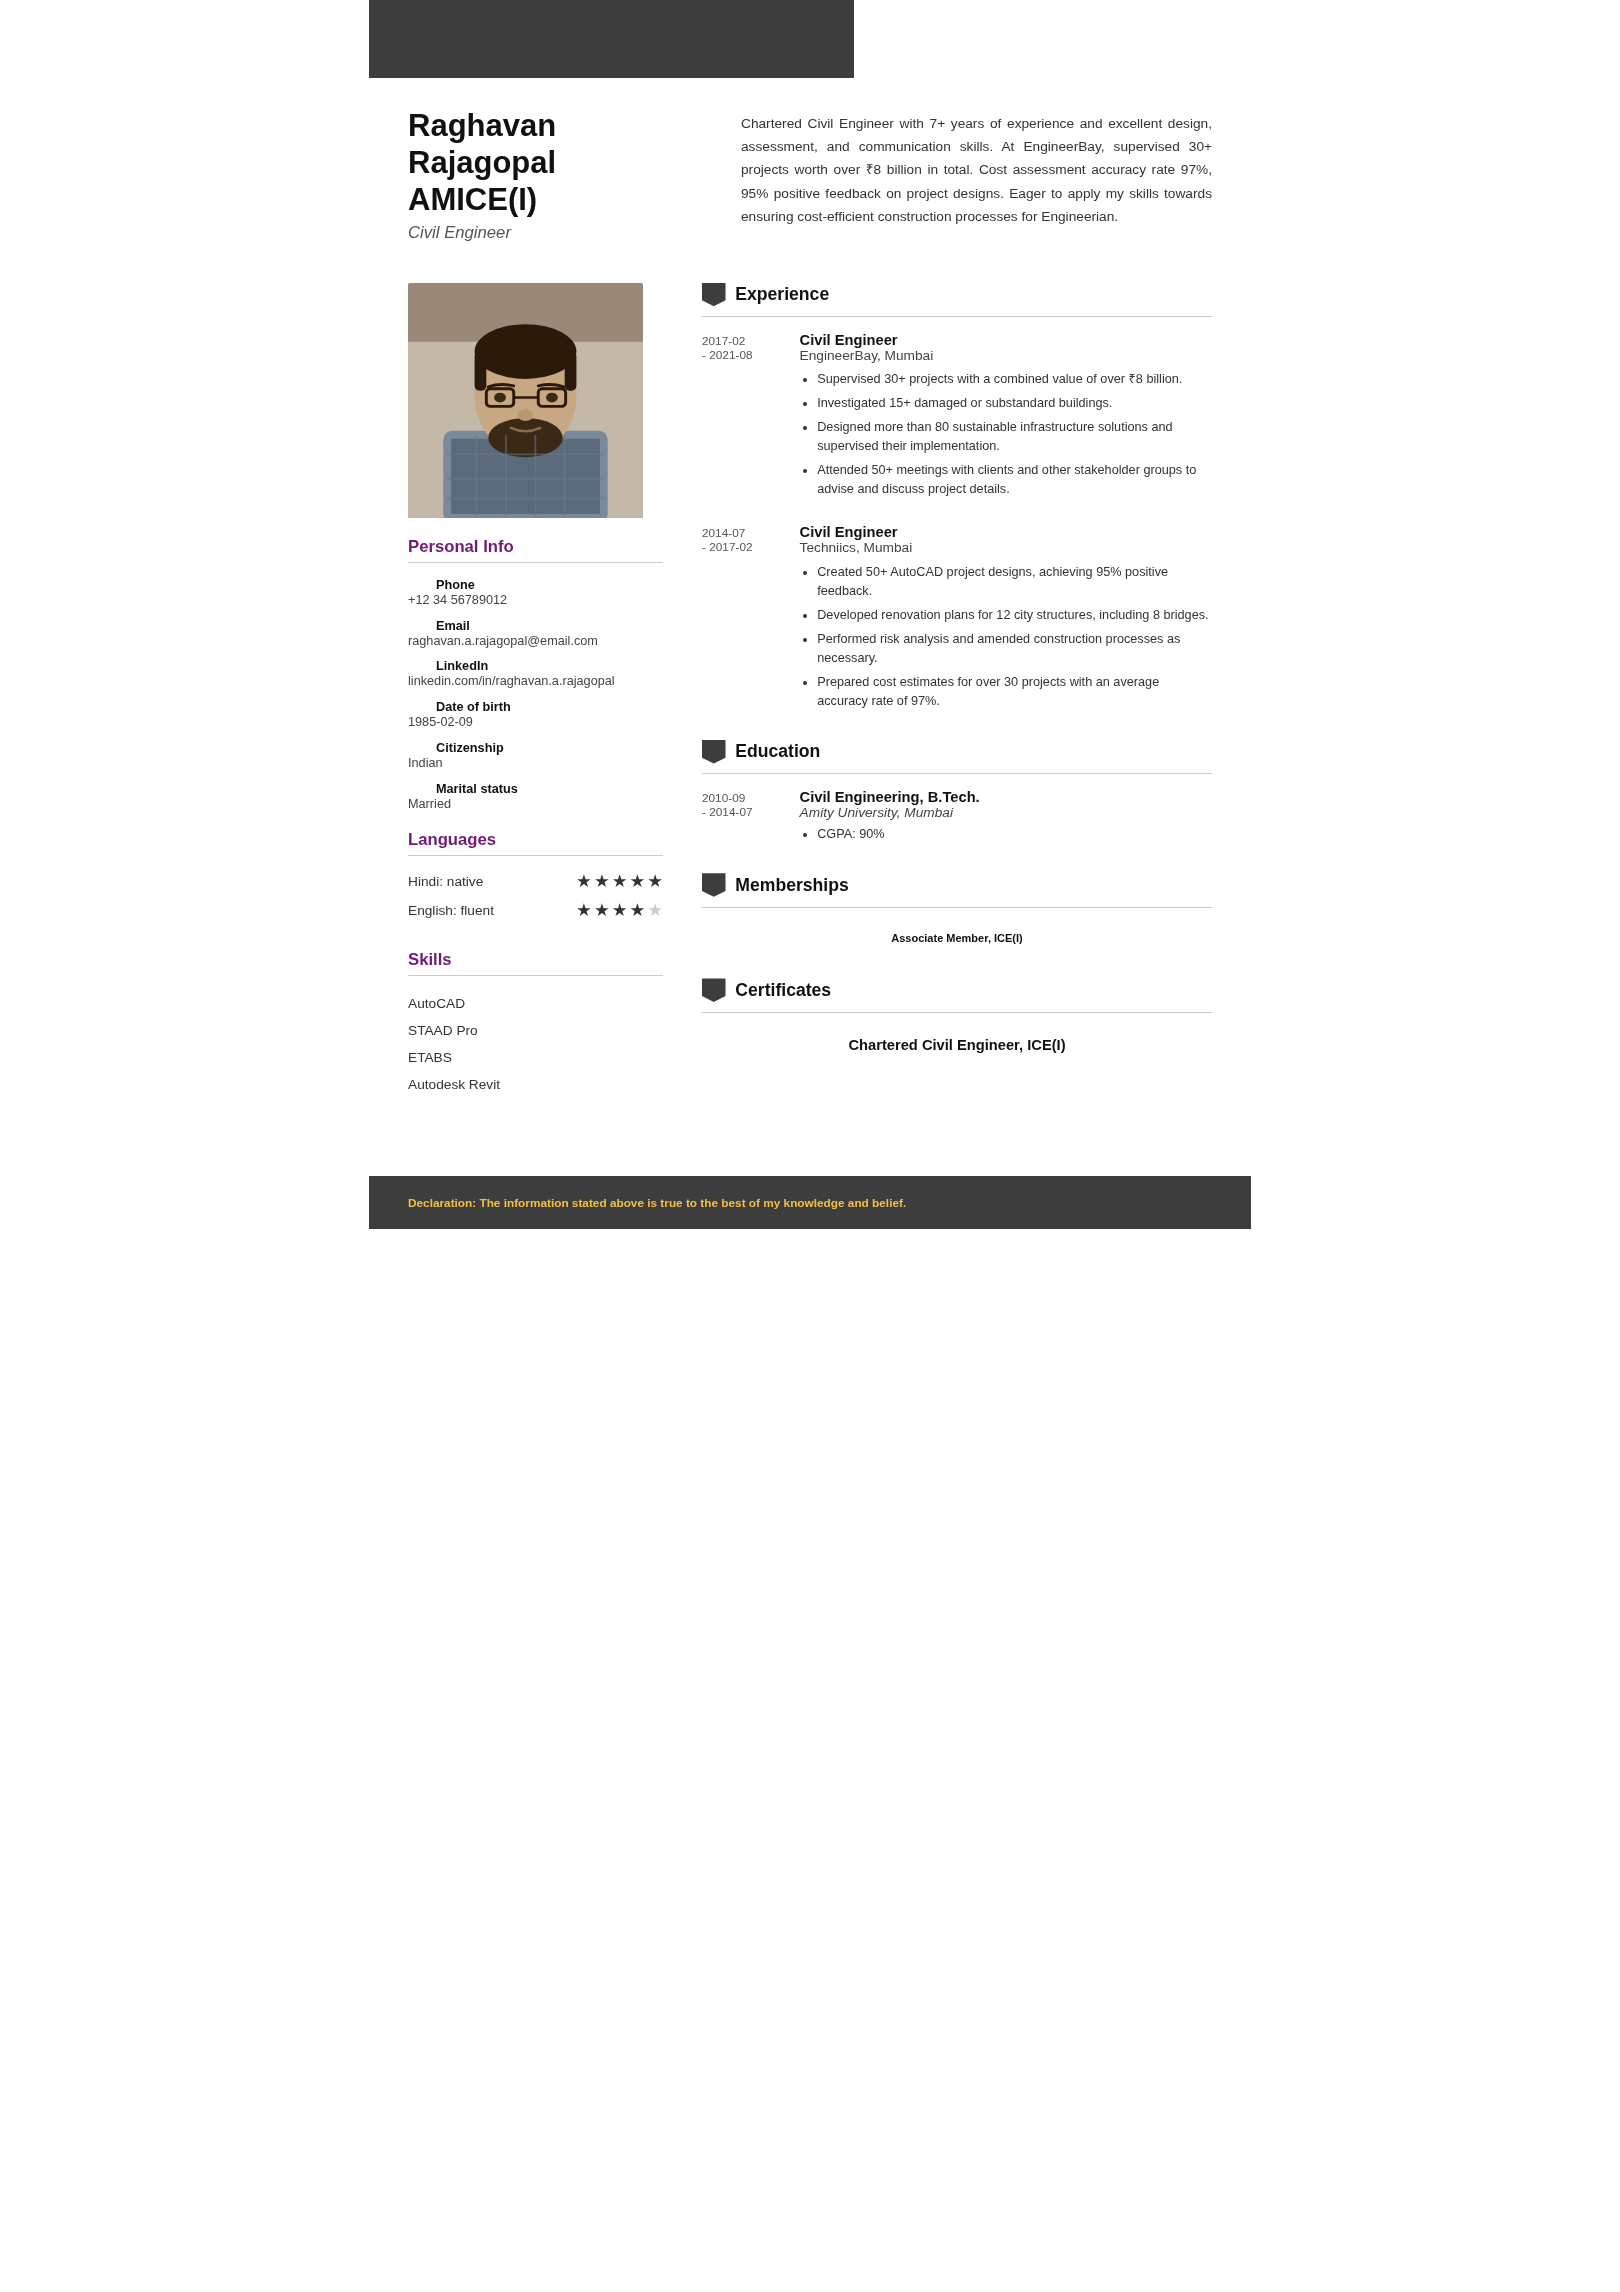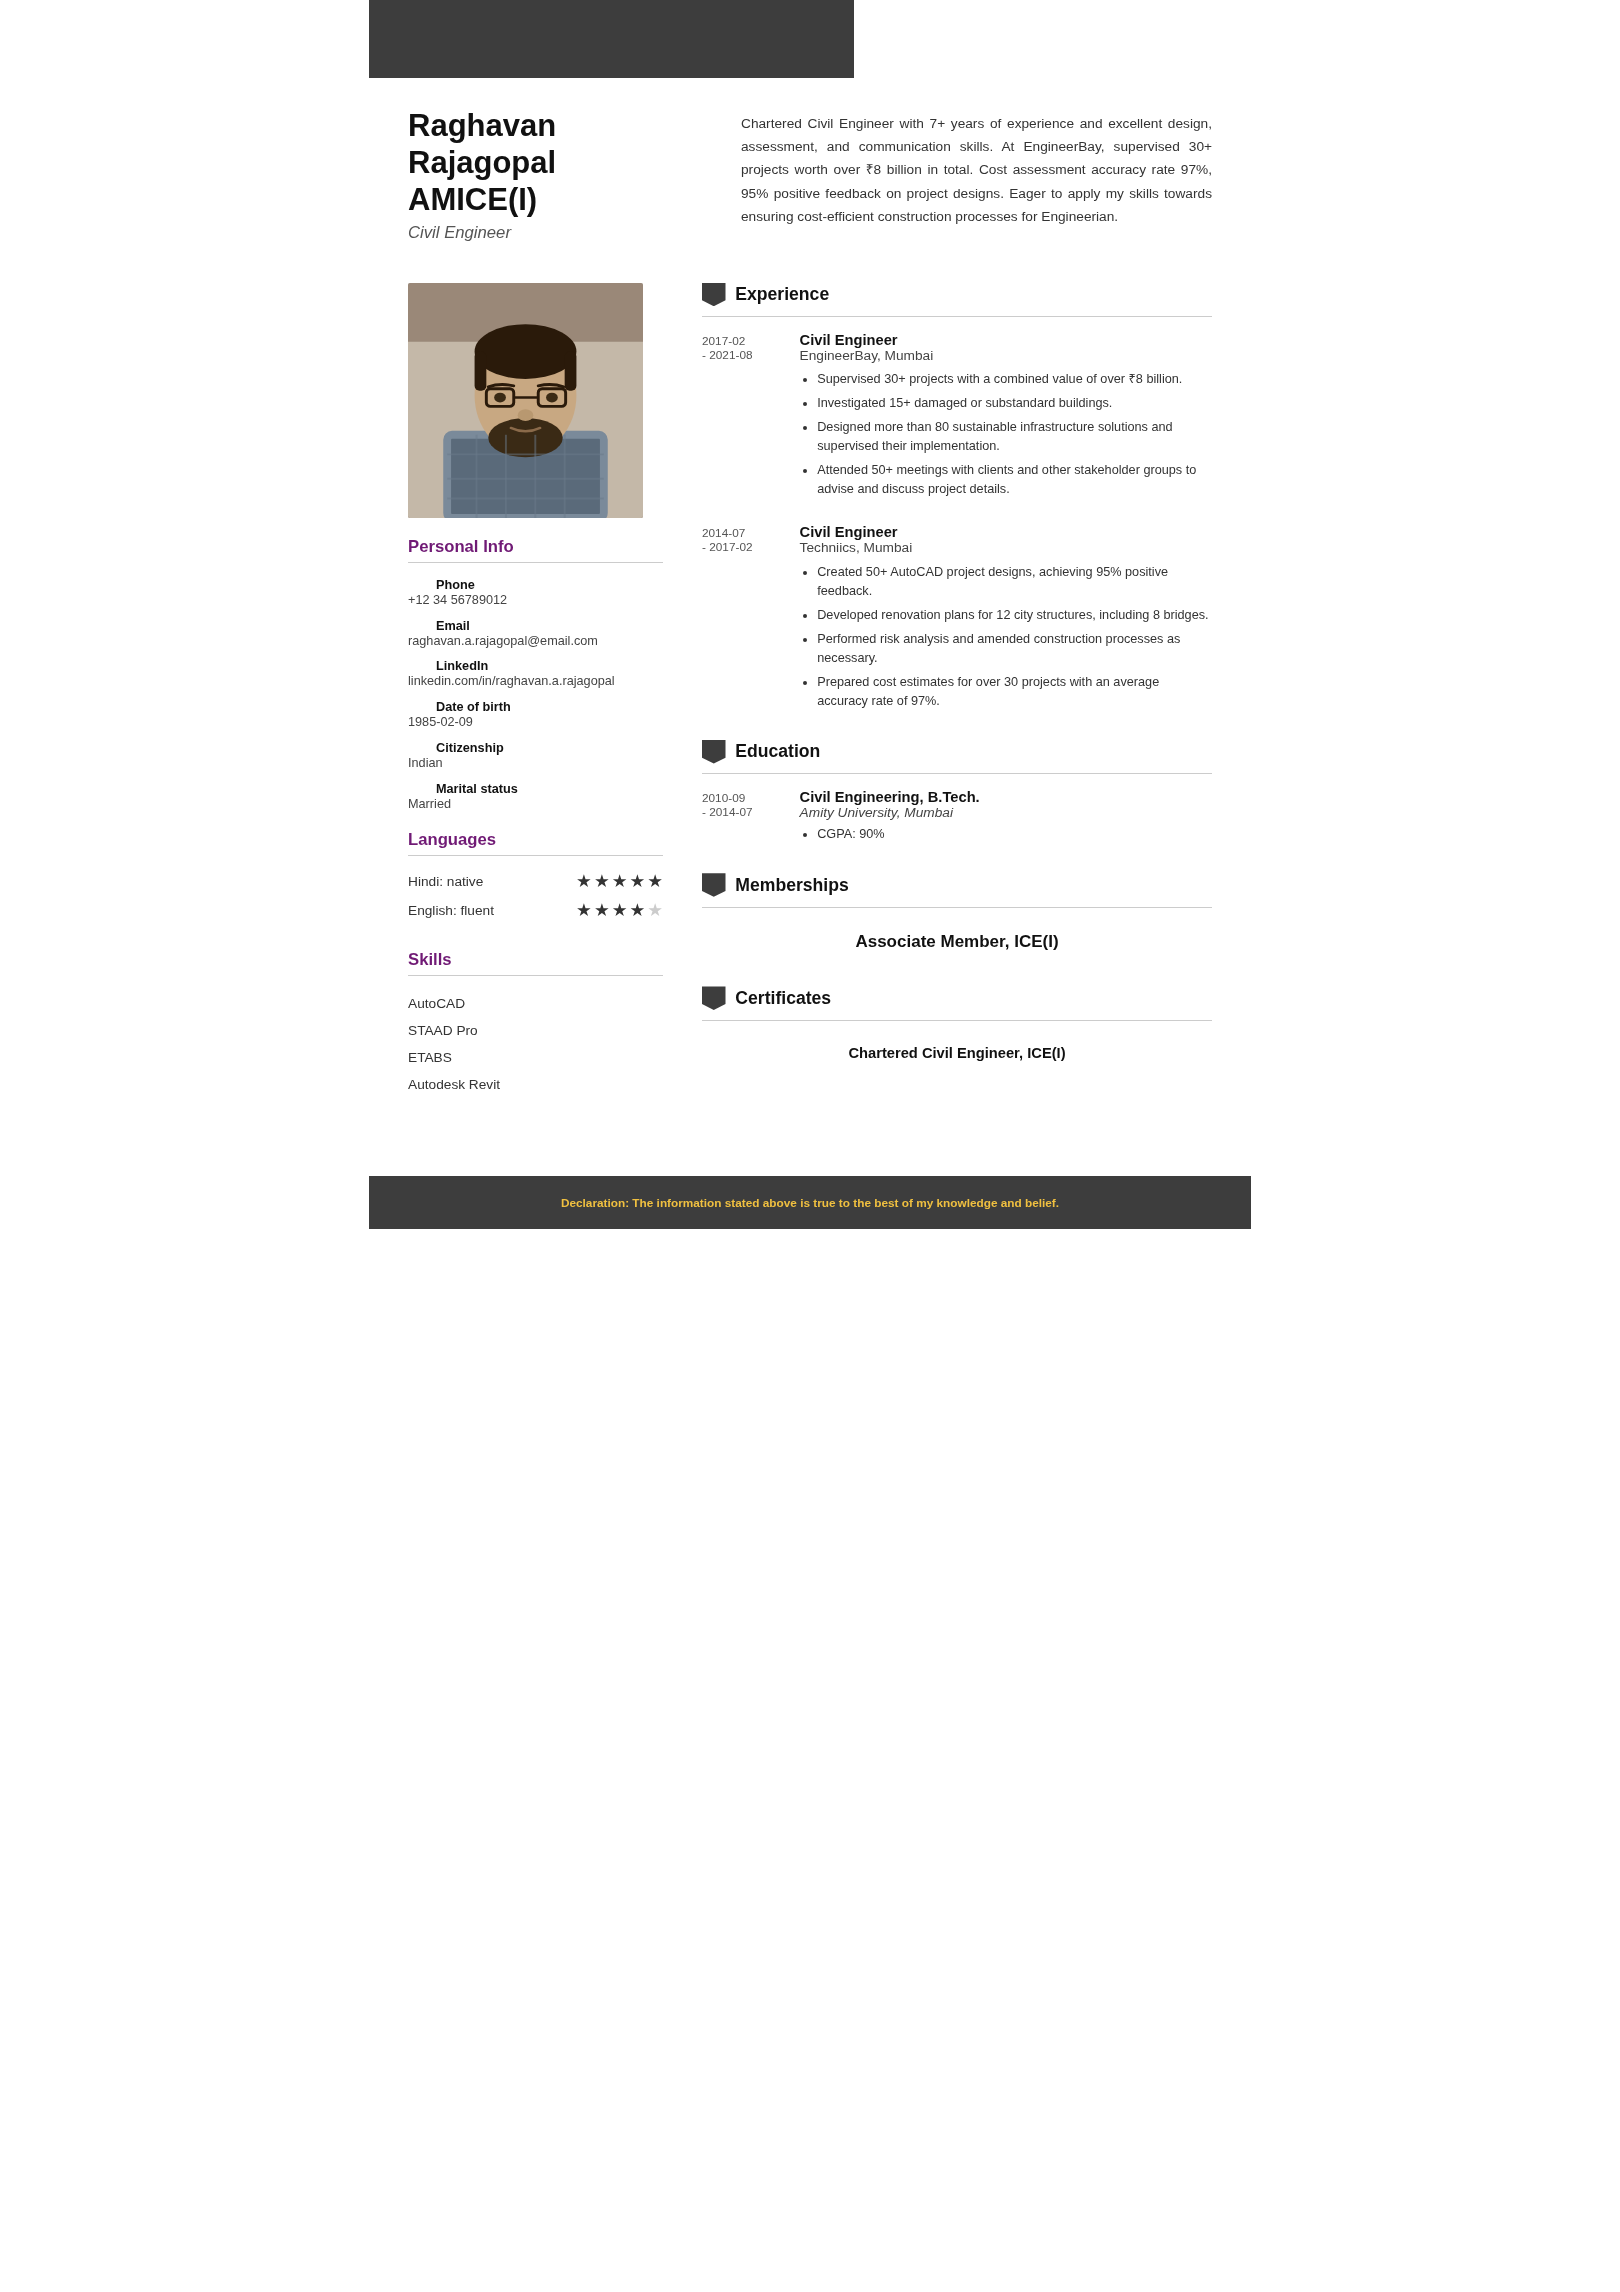--- a/index.html
+++ b/index.html
@@ -182,38 +182,38 @@
     }
     .edu-institution {
       font-style: italic;
       font-size: 13.7px;
       color: #444;
       margin-bottom: 4.9px;
     }
 
     .membership-item {
       text-align: center;
-      font-size: 17px;
+      font-size: 11px;
       font-weight: bold;
       color: #111;
       padding: 9.8px 0;
     }
     .certificate-item {
       text-align: center;
       font-size: 14.7px;
       font-weight: bold;
       color: #111;
       padding: 9.8px 0;
     }
 
     
     .footer-bar {
       background: #3d3d3d;
       padding: 17.6px 39px;
-      text-align: center;
+      text-align: left;
       margin-top: 39px;
       width: 100%;
     }
     .footer-bar span {
       color: #f0c040;
       font-size: 11.8px;
       font-weight: bold;
     }
 
     .footer-arrow {

